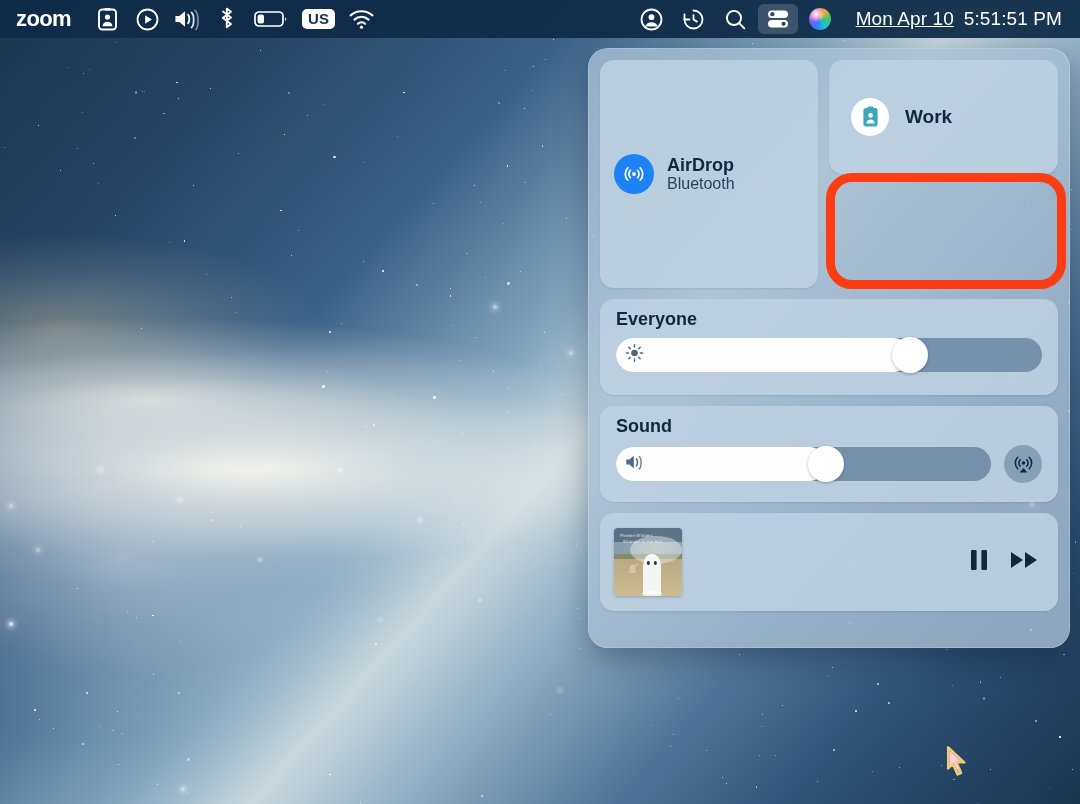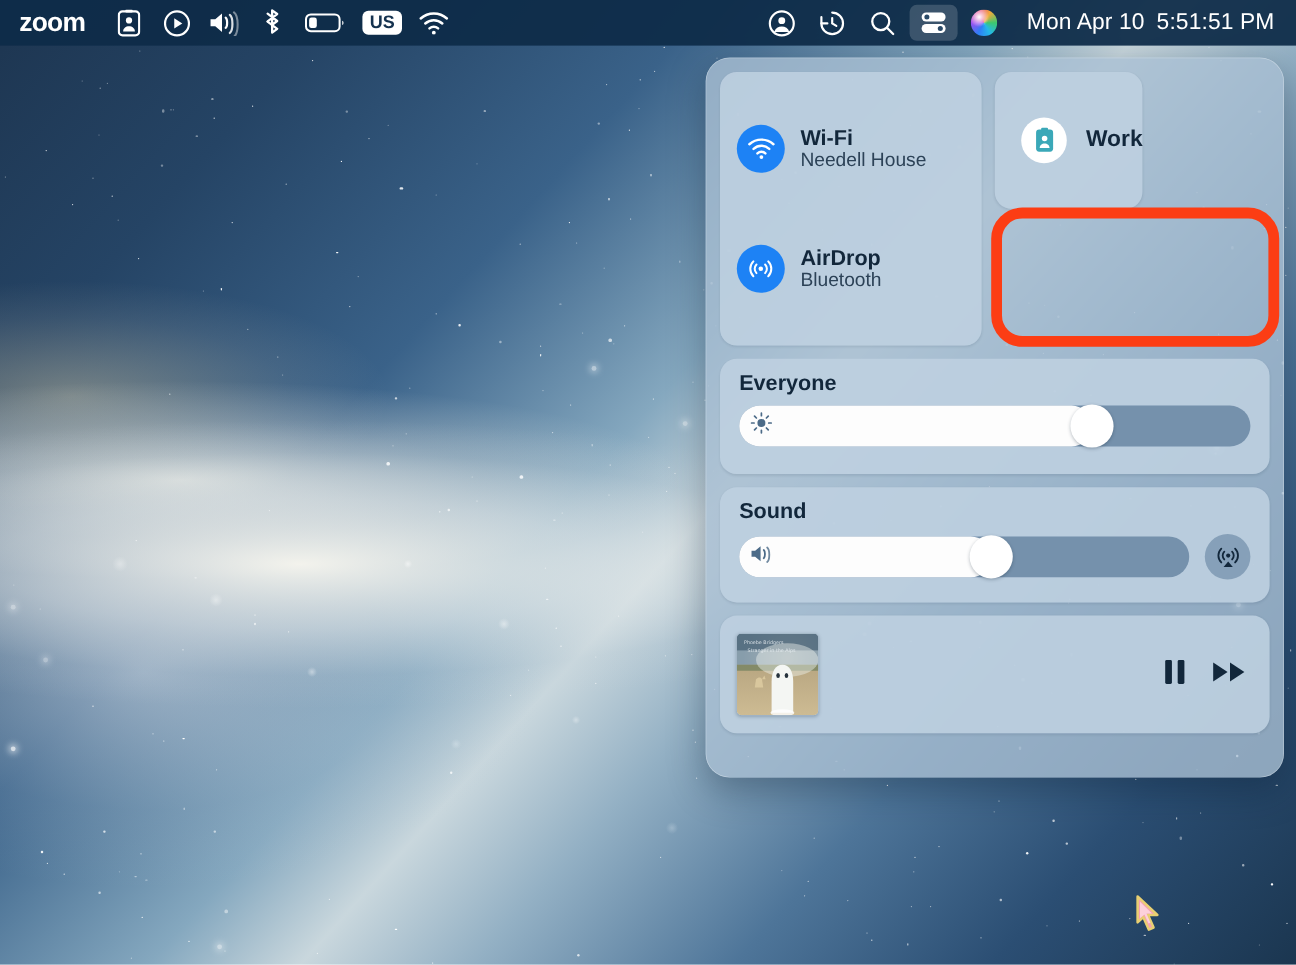--- a/index.html
+++ b/index.html
@@ -103,21 +103,21 @@
     gap: 2px;
   }
   .clock {
     font-size: 19px;
     font-weight: 400;
     color: #ffffff;
     white-space: nowrap;
     padding-left: 14px;
     letter-spacing: 0.1px;
   }
-  .clock .date { margin-right: 10px; }
+  .clock .date { margin-right: 10px; text-decoration: underline; }
   .kbd-badge {
     background: #ffffff;
     color: #15324f;
     font-size: 15px;
     font-weight: 700;
     border-radius: 5px;
     padding: 2px 6px;
     line-height: 16px;
   }
   .siri-orb {
@@ -182,21 +182,21 @@
     font-size: 18px; font-weight: 700; color: #12273b;
   }
   .conn-sub {
     font-size: 16px; font-weight: 400; color: #2c4257;
   }
 
   
   #top-right-col {
     flex: 1;
     display: flex;
-    flex-direction: row;
+    flex-direction: column;
     gap: 11px;
   }
   #focus-module {
     height: 114px;
     display: flex;
     align-items: center;
     padding-left: 22px;
     gap: 16px;
   }
   .focus-icon {
@@ -788,34 +788,20 @@
 
     </div>
   </div>
 
   <div id="control-center">
 
     <div class="cc-row-top">
 
       <div class="module" id="connectivity">
 
-        <div class="conn-item">
-          <div class="conn-icon">
-            <svg width="23" height="18" viewBox="0 0 25 19" fill="none">
-              <path d="M1.6 5.4C4.6 2.7 8.4 1.2 12.5 1.2s7.9 1.5 10.9 4.2" stroke="#ffffff" stroke-width="2.2" stroke-linecap="round"></path>
-              <path d="M5.4 9.6c2-1.8 4.5-2.8 7.1-2.8s5.1 1 7.1 2.8" stroke="#ffffff" stroke-width="2.2" stroke-linecap="round"></path>
-              <path d="M8.9 13.7c1.1-1 2.3-1.5 3.6-1.5s2.5.5 3.6 1.5" stroke="#ffffff" stroke-width="2.2" stroke-linecap="round"></path>
-              <circle cx="12.5" cy="17" r="1.7" fill="#ffffff"></circle>
-            </svg>
-          </div>
-          <div class="conn-text">
-            <span class="conn-title">Wi-Fi</span>
-            <span class="conn-sub">Needell House</span>
-          </div>
-        </div>
 
 
         <div class="conn-item">
           <div class="conn-icon">
             <svg width="24" height="24" viewBox="0 0 24 24" fill="none">
               <circle cx="12" cy="12" r="1.9" fill="#ffffff"></circle>
               <path d="M8.4 15.6a5.1 5.1 0 010-7.2" stroke="#ffffff" stroke-width="1.7" stroke-linecap="round"></path>
               <path d="M15.6 8.4a5.1 5.1 0 010 7.2" stroke="#ffffff" stroke-width="1.7" stroke-linecap="round"></path>
               <path d="M5.8 18.2a8.8 8.8 0 010-12.4" stroke="#ffffff" stroke-width="1.7" stroke-linecap="round"></path>
               <path d="M18.2 5.8a8.8 8.8 0 010 12.4" stroke="#ffffff" stroke-width="1.7" stroke-linecap="round"></path>

